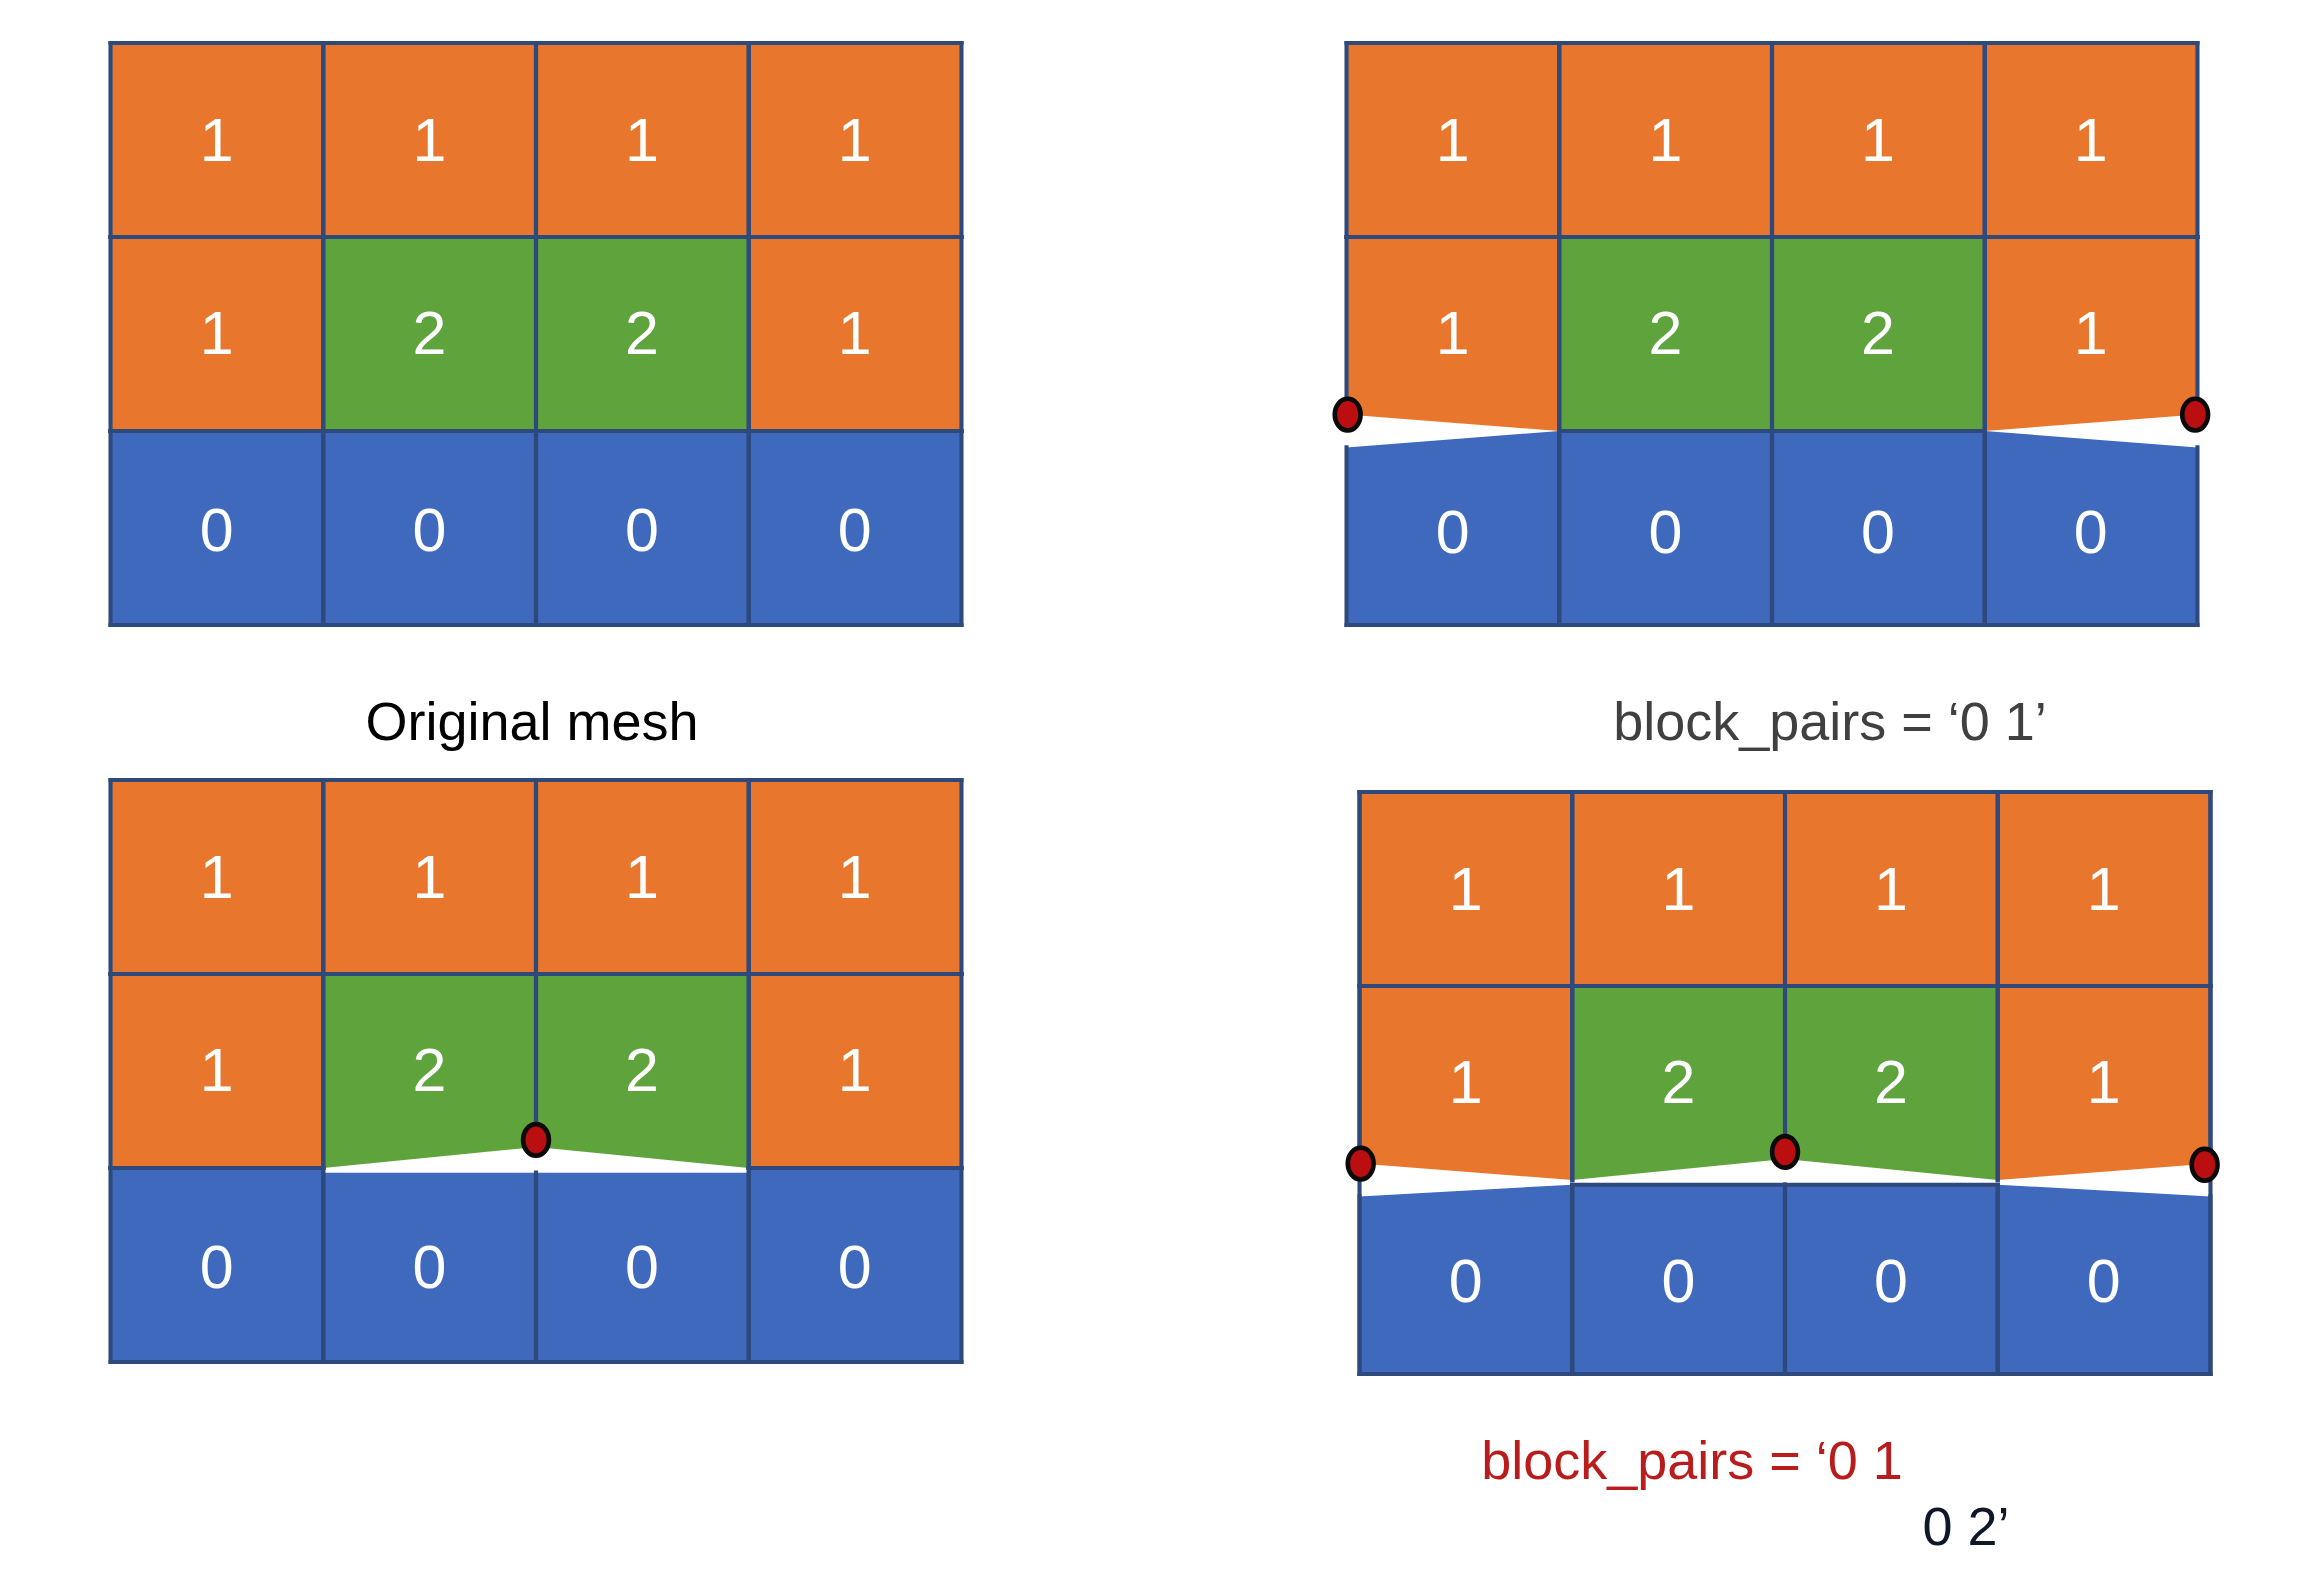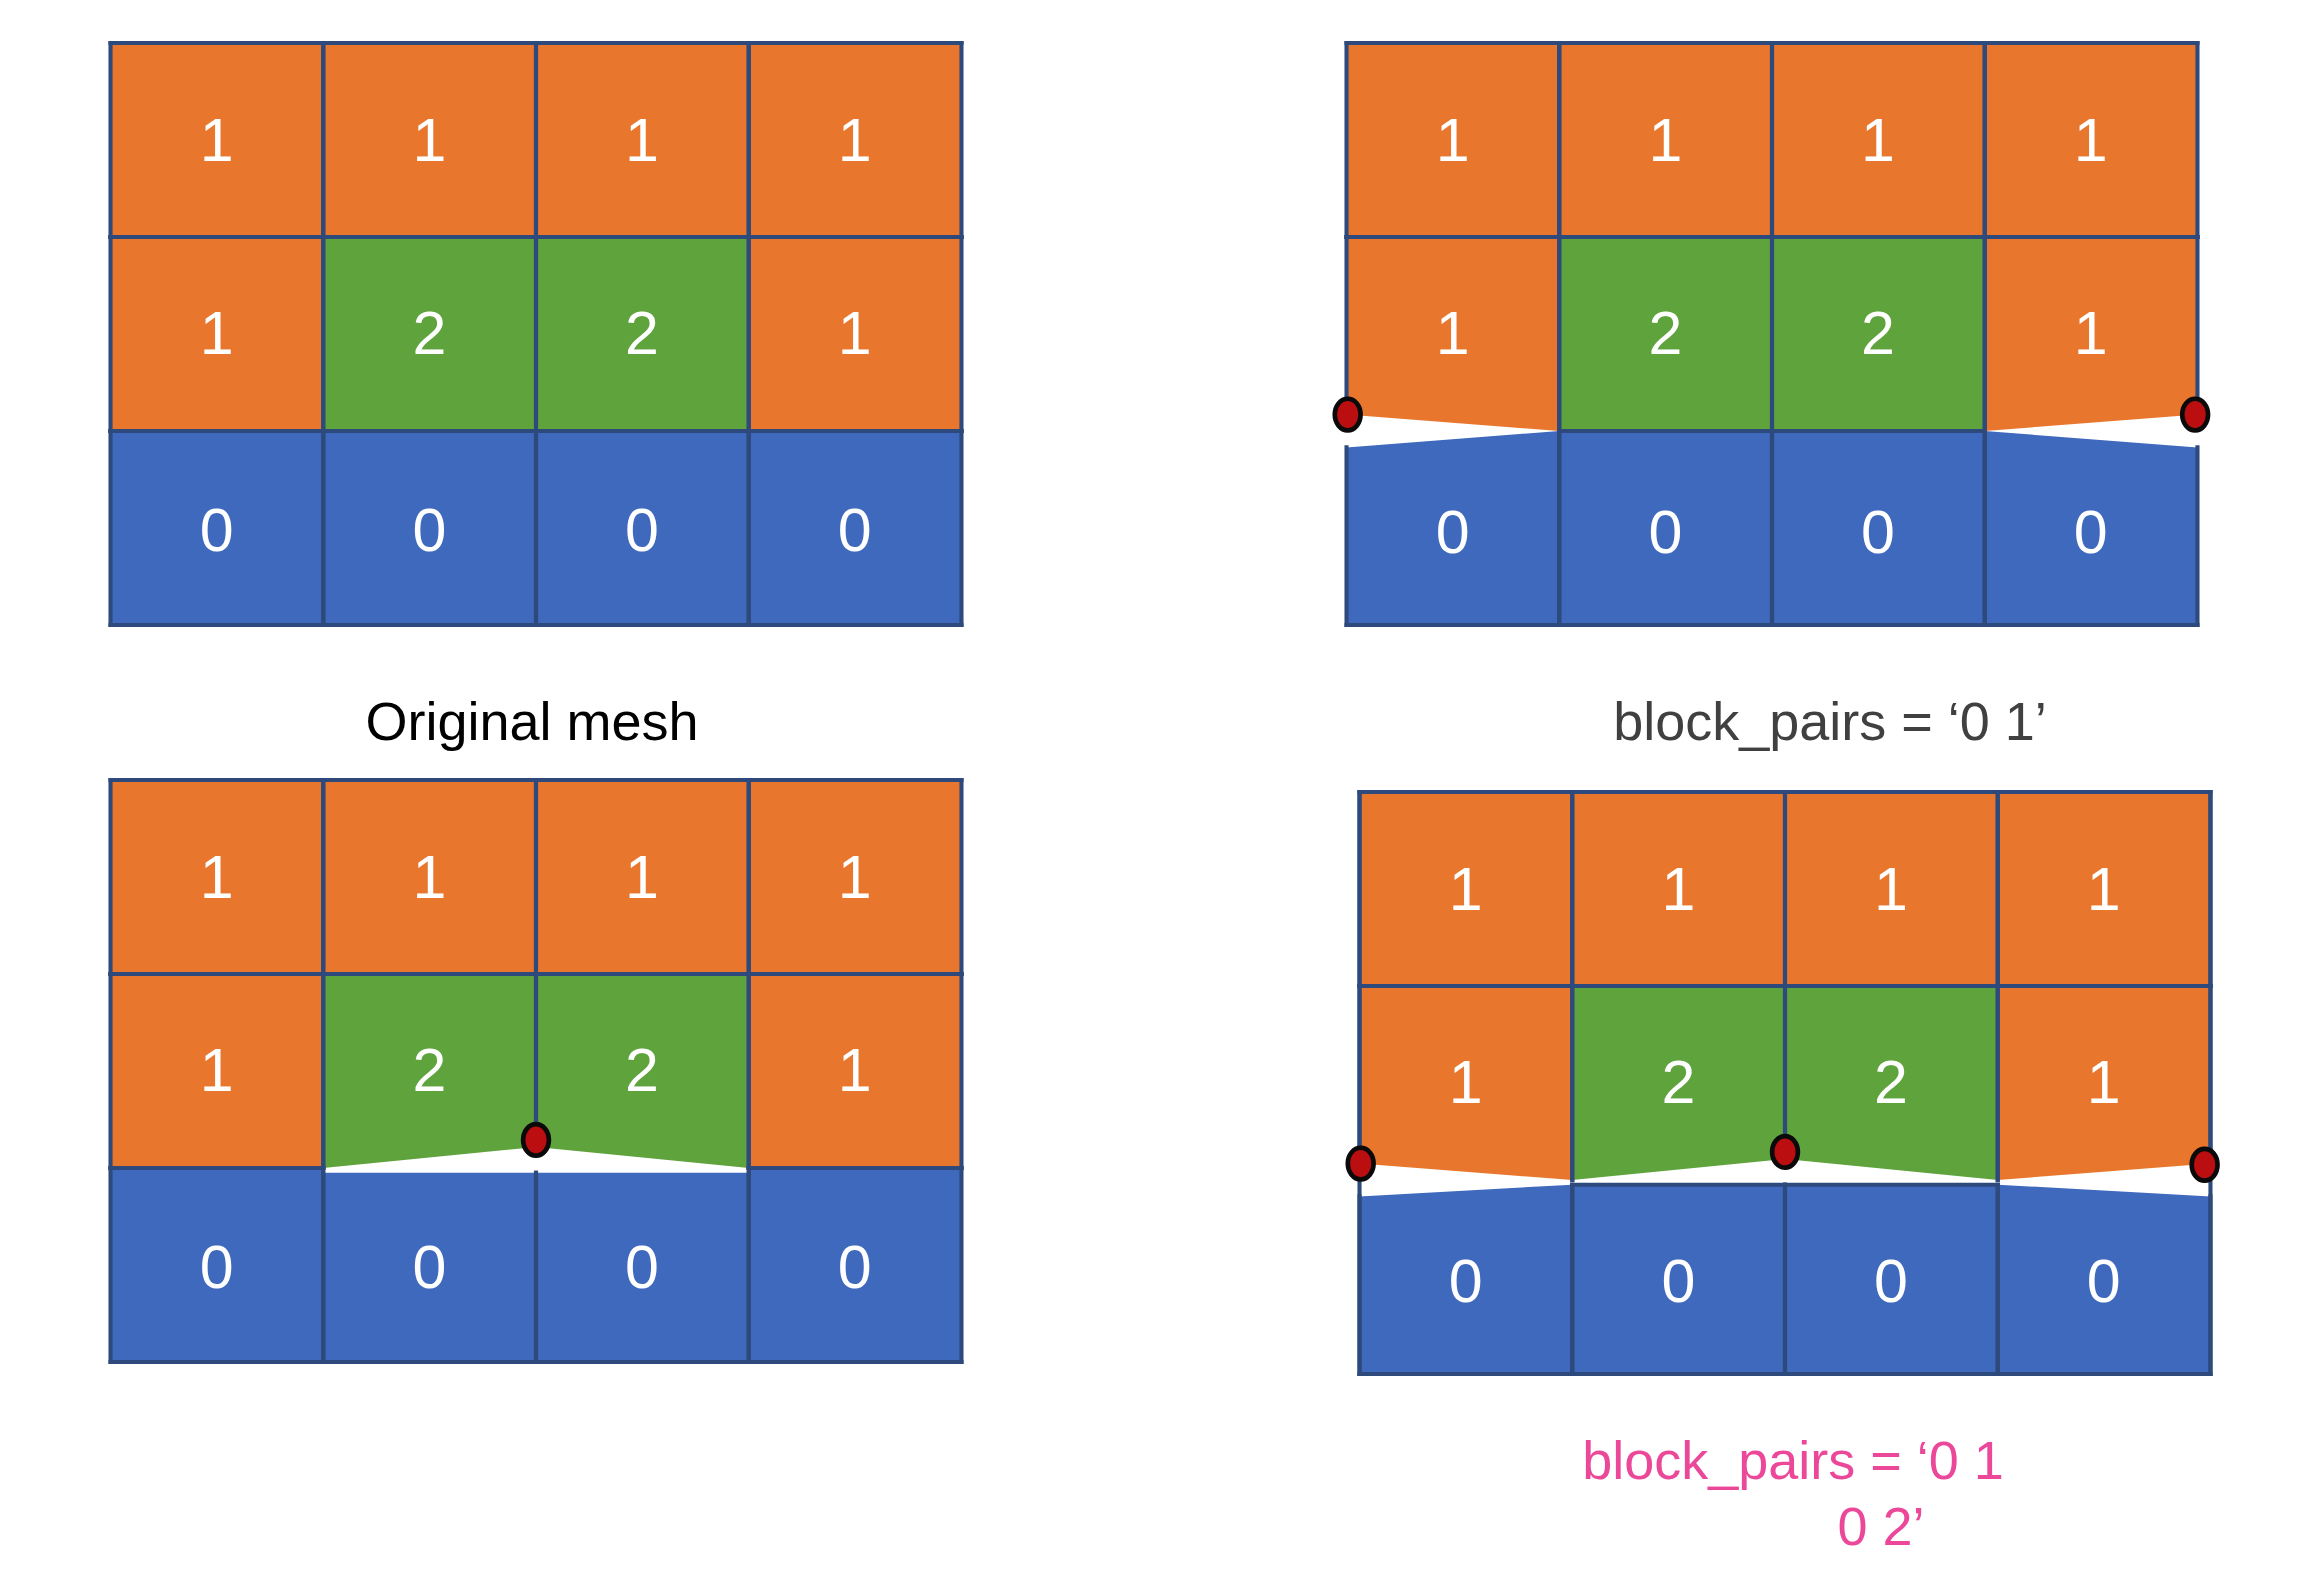--- a/index.html
+++ b/index.html
@@ -309,16 +309,16 @@
       <text x="907" y="531" text-anchor="middle" class="mesh-label" fill="#ffffff">2</text>
       <text x="1270" y="531" text-anchor="middle" class="mesh-label" fill="#ffffff">1</text>
       <text x="181" y="870" text-anchor="middle" class="mesh-label" fill="#ffffff">0</text>
       <text x="544" y="870" text-anchor="middle" class="mesh-label" fill="#ffffff">0</text>
       <text x="907" y="870" text-anchor="middle" class="mesh-label" fill="#ffffff">0</text>
       <text x="1270" y="870" text-anchor="middle" class="mesh-label" fill="#ffffff">0</text>
       <ellipse cx="2" cy="634" rx="22" ry="27" fill="#BB0E10" stroke="#0A0A0A" stroke-width="8"></ellipse>
       <ellipse cx="726" cy="614" rx="22" ry="27" fill="#BB0E10" stroke="#0A0A0A" stroke-width="8"></ellipse>
       <ellipse cx="1442" cy="636" rx="22" ry="27" fill="#BB0E10" stroke="#0A0A0A" stroke-width="8"></ellipse>
     </svg>
-    <div class="caption" style="left: 1793px; top: 1463px; color: #ec4899;">block_pairs = ‘0 1</div>
-    <div class="caption" style="left: 1881px; top: 1529px; color: #ec4899; text-align: center;">0 2’</div>
+    <div class="caption" style="left: 1692px; top: 1463px; color: #b91c1c;">block_pairs = ‘0 1</div>
+    <div class="caption" style="left: 1966px; top: 1529px; color: #0f172a; text-align: center;">0 2’</div>
   </div>
 
 
 </body></html>

